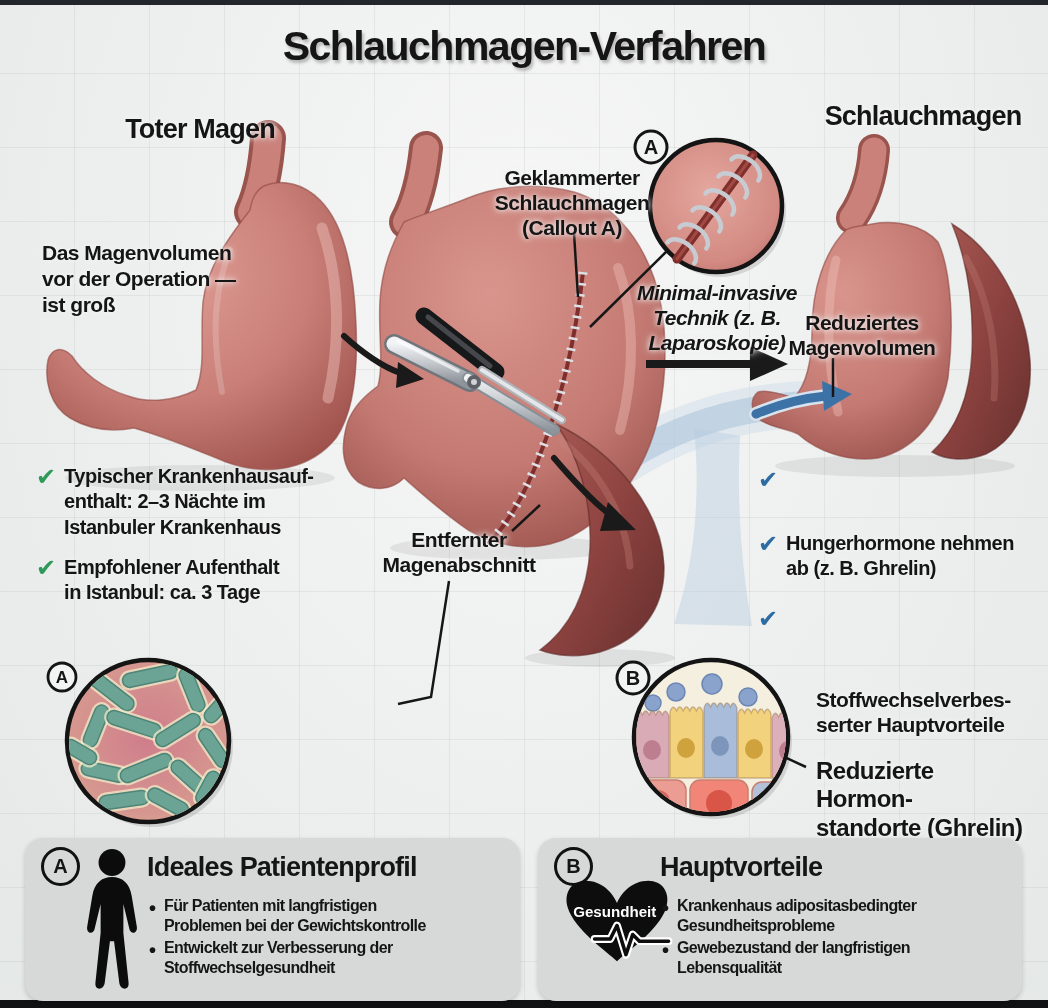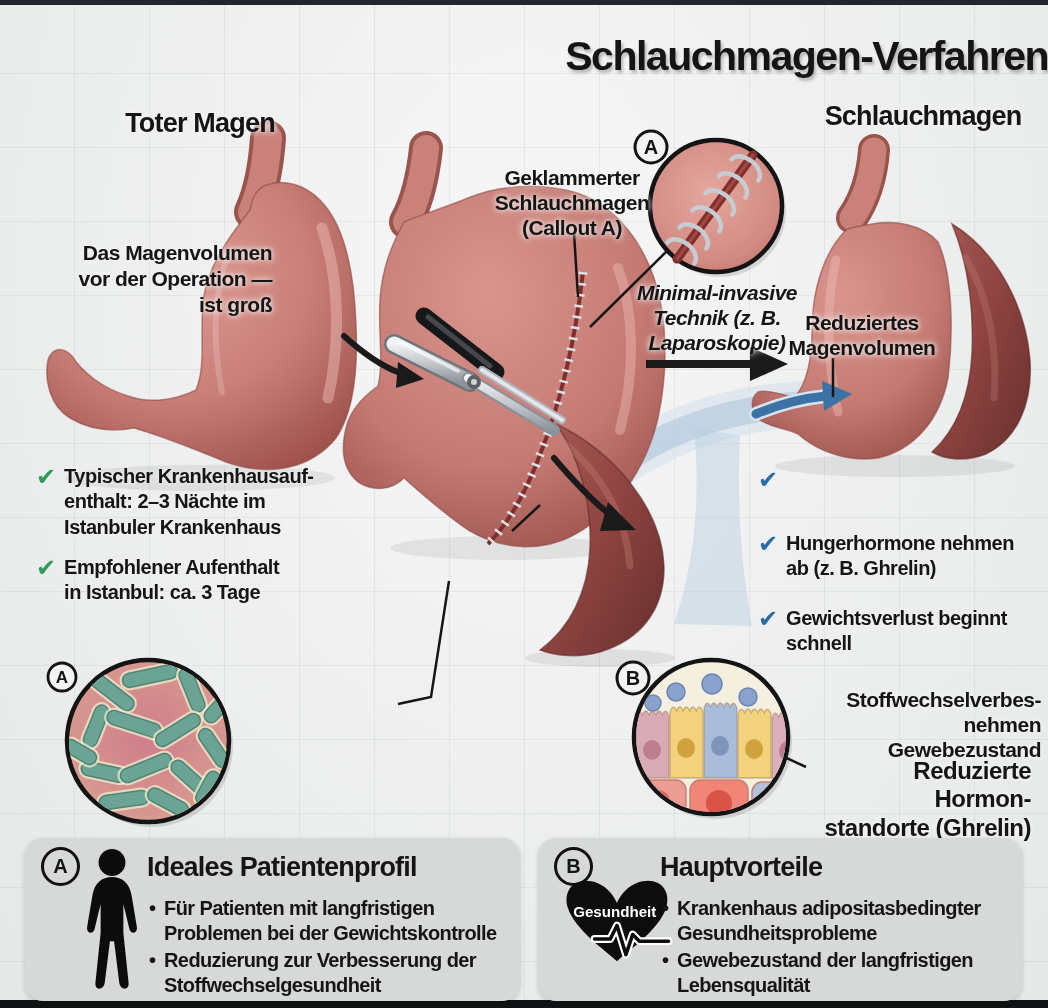--- a/index.html
+++ b/index.html
@@ -13,41 +13,40 @@
   }
   .strip{position:absolute;left:0;width:100%;}
   #strip-top{top:0;height:5px;background:#23262a;}
   #strip-bottom{bottom:0;height:8px;background:#101214;}
   svg{display:block;}
   #art{position:absolute;left:0;top:0;z-index:1;}
   .lbl{
     position:absolute;z-index:2;font-weight:bold;line-height:1.18;
     white-space:pre-line;letter-spacing:-0.5px;
     text-shadow:0 0 5px rgba(244,246,245,.95),0 0 9px rgba(244,246,245,.8);
-    text-align:right;
   }
   .center{text-align:center;}
-  #title{left:0;right:0;top:32px;text-align:right;font-size:41px;letter-spacing:-1.5px;
+  #title{left:0;right:0;top:22px;text-align:center;font-size:41px;letter-spacing:-1.5px;
     text-shadow:2px 3px 3px rgba(110,112,110,.45);}
   .colhead{font-size:27px;letter-spacing:-0.8px;}
   .s21{font-size:21px;} .s20{font-size:24px;}
   .check-row{position:absolute;z-index:2;display:flex;gap:8px;align-items:flex-start;}
   .check{font-family:"DejaVu Sans",sans-serif;font-size:24px;font-weight:bold;line-height:1;margin-top:1px;}
   .check-text{font-size:20px;font-weight:bold;line-height:1.27;white-space:pre-line;letter-spacing:-0.5px;
     text-shadow:0 0 5px rgba(244,246,245,.95);}
   .panel{position:absolute;top:838px;height:163px;z-index:3;background:#d7d9d9;border-radius:18px;
     box-shadow:0 2px 5px rgba(0,0,0,.18);}
   .badge-html{position:absolute;left:16px;top:9px;width:33px;height:33px;border-radius:50%;
     border:3px solid #111;display:flex;align-items:center;justify-content:center;
     font-size:20px;font-weight:bold;}
   .p-head{position:absolute;left:122px;top:14px;font-size:27px;font-weight:bold;letter-spacing:-0.8px;text-align:right;}
   .p-bullets{position:absolute;left:124px;top:58px;display:flex;flex-direction:column;gap:2px;}
   .bullet-row{display:flex;gap:8px;align-items:flex-start;}
   .dot{font-size:20px;font-weight:bold;line-height:1.25;}
-  .bullet-text{font-size:20px;font-weight:bold;line-height:1.25;white-space:pre-line;letter-spacing:-0.6px;}
+  .bullet-text{font-size:16px;font-weight:bold;line-height:1.25;white-space:pre-line;letter-spacing:-0.6px;}
   .panel-icon{position:absolute;}
 </style>
 </head>
 <body>
 
 <div id="stage">
   <div id="strip-top" class="strip"></div>
 
   <svg id="art" width="1048" height="1008" viewBox="0 0 1048 1008">
     <defs>
@@ -298,36 +297,38 @@
       <circle cx="633" cy="678" r="16" fill="#f2f4f3" stroke="#141414" stroke-width="3"></circle>
       <text x="633" y="685" text-anchor="middle" font-size="20" font-weight="bold" fill="#141414">B</text>
     </g>
 
     <g>
       <path d="M 0,-34 C 4,-10 10,-4 32,0 C 10,4 4,10 0,32 C -4,10 -10,4 -30,0 C -10,-4 -4,-10 0,-34 Z" transform="translate(987,928)" fill="#ffffff" opacity="0.9"></path>
     </g>
   </svg>
 
   <div id="title" class="lbl">Schlauchmagen-Verfahren</div>
-  <div class="lbl colhead center" style="left:95px;top:108px;width:210px;">Toter Magen</div>
+  <div class="lbl colhead center" style="left:95px;top:114px;width:210px;">Toter Magen</div>
   <div class="lbl colhead center" style="left:818px;top:101px;width:210px;">Schlauchmagen</div>
 
   <div class="lbl s21" style="left:42px;top:240px;width:230px;line-height:1.23;">Das Magenvolumen
 vor der Operation —
 ist groß</div>
   <div class="lbl s21 center" style="left:477px;top:166px;width:190px;">Geklammerter
 Schlauchmagen
 (Callout A)</div>
   <div class="lbl s21 center" style="left:626px;top:281px;width:182px;font-style:italic;">Minimal-invasive
 Technik (z. B.
 Laparoskopie)</div>
   <div class="lbl s21 center" style="left:783px;top:311px;width:158px;">Reduziertes
 Magenvolumen</div>
+  <div class="lbl s21 center" style="left:373px;top:528px;width:172px;">Entfernter
+Magenabschnitt</div>
   <div class="lbl s21" style="left:816px;top:688px;width:225px;">Stoffwechselverbes-
-nehmen Gewebezustand</div>
+serter Hauptvorteile</div>
   <div class="lbl s20" style="left:816px;top:757px;width:215px;">Reduzierte Hormon-
 standorte (Ghrelin)</div>
 
   <div class="check-row" style="left:36px;top:464px;">
     <span class="check" style="color:#2f9a57">✔</span>
     <span class="check-text" style="width:280px">Typischer Krankenhausauf-
 enthalt: 2–3 Nächte im
 Istanbuler Krankenhaus</span>
   </div>
   <div class="check-row" style="left:36px;top:555px;">
@@ -339,42 +340,40 @@
   <div class="check-row" style="left:758px;top:467px;">
     <span class="check" style="color:#2c6ca3">✔</span>
   </div>
   <div class="check-row" style="left:758px;top:531px;">
     <span class="check" style="color:#2c6ca3">✔</span>
     <span class="check-text" style="width:250px">Hungerhormone nehmen
 ab (z. B. Ghrelin)</span>
   </div>
   <div class="check-row" style="left:758px;top:606px;">
     <span class="check" style="color:#2c6ca3">✔</span>
-    <span class="check-text" style="width:250px">Gewichtsverlust beginnt
-schnell</span>
   </div>
 
   <div class="panel" style="left:25px;width:495px;">
     <div class="badge-html">
         <span>A</span>
       </div>
     <svg class="panel-icon" style="left:52px;top:8px;" width="70" height="150" viewBox="-30 -80 60 145">
       <circle cx="0" cy="-64" r="13" fill="#0c0c0c"></circle>
       <path d="M 0,-50 C -10,-50 -17,-44 -19,-32 L -24,-2 C -25,4 -19,6 -17,1 L -11,-24 L -11,4 L -16,52 C -17,60 -8,60 -7,52 L -2,12 L 2,12 L 7,52 C 8,60 17,60 16,52 L 11,4 L 11,-24 L 17,1 C 19,6 25,4 24,-2 L 19,-32 C 17,-44 10,-50 0,-50 Z" fill="#0c0c0c"></path>
     </svg>
     <div class="p-head">Ideales Patientenprofil</div>
     <div class="p-bullets">
       <div class="bullet-row">
         <span class="dot">•</span>
         <span class="bullet-text">Für Patienten mit langfristigen
 Problemen bei der Gewichtskontrolle</span>
       </div>
       <div class="bullet-row">
         <span class="dot">•</span>
-        <span class="bullet-text">Reduzierung zur Verbesserung der
+        <span class="bullet-text">Entwickelt zur Verbesserung der
 Stoffwechselgesundheit</span>
       </div>
     </div>
   </div>
 
   <div class="panel" style="left:538px;width:484px;">
     <div class="badge-html">
         <span>B</span>
       </div>
     <svg class="panel-icon" style="left:14px;top:36px;" width="130" height="112" viewBox="-58 -44 116 100">

